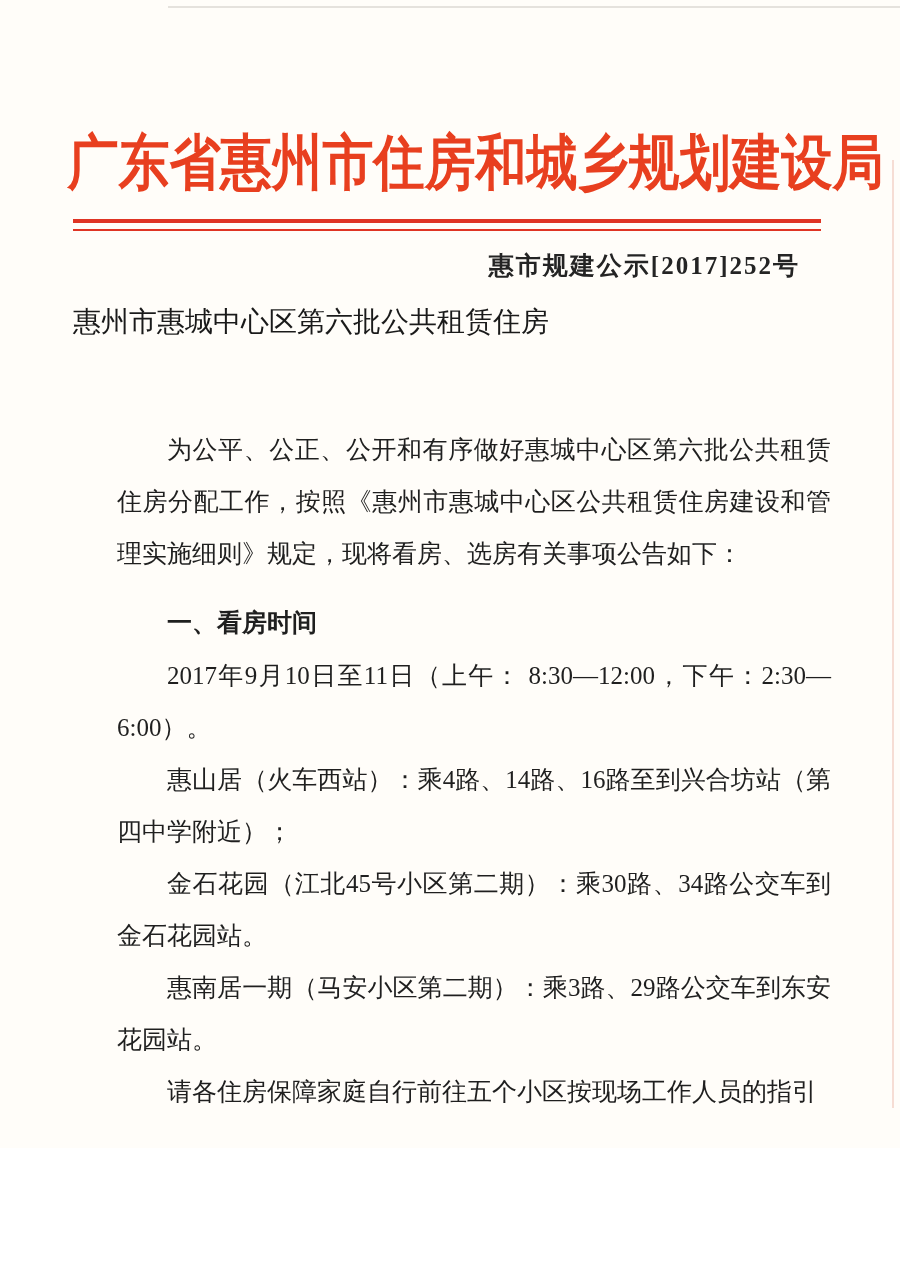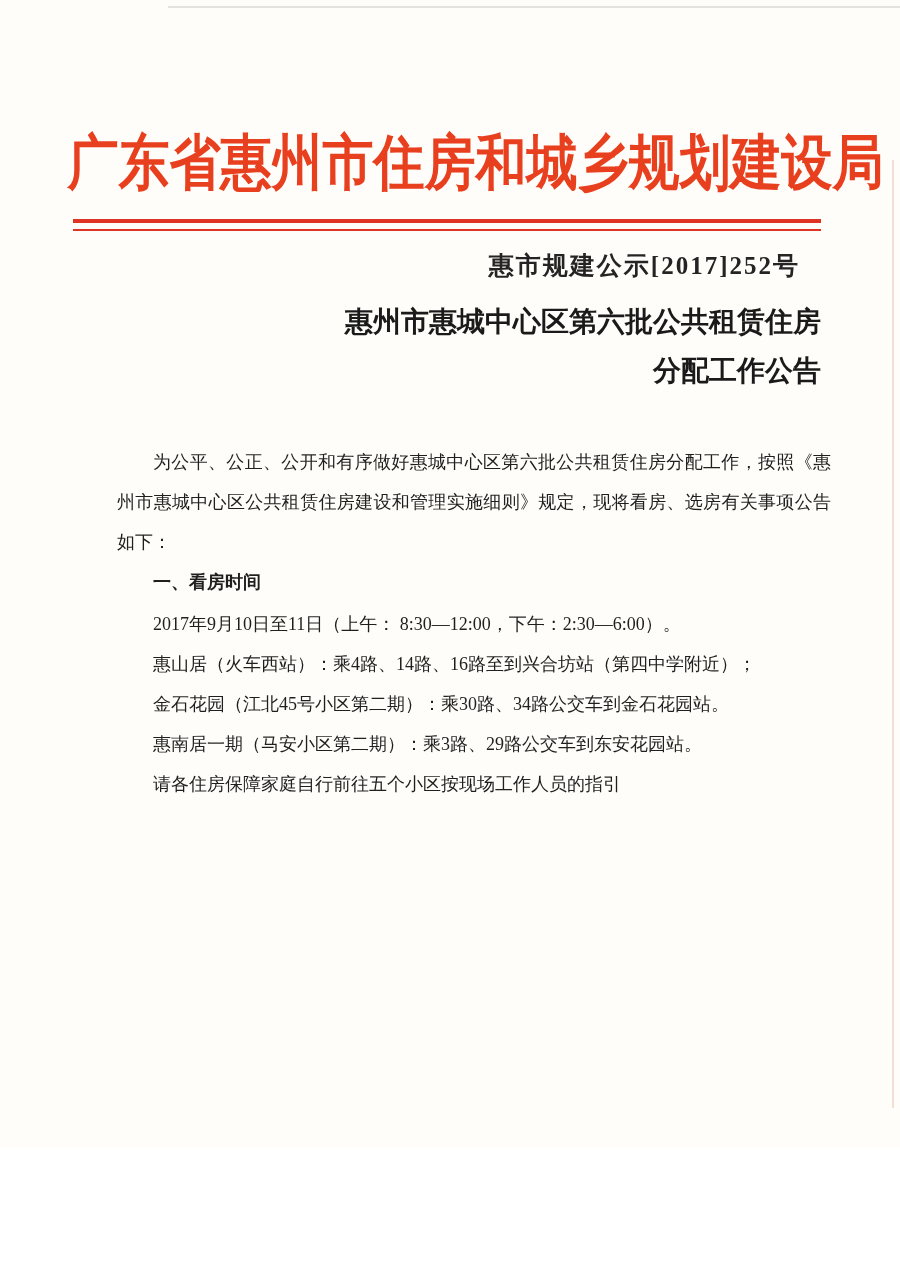--- a/index.html
+++ b/index.html
@@ -68,65 +68,64 @@
     font-size: 25px;
     letter-spacing: 2px;
     color: #242424;
     white-space: nowrap;
     font-weight: bold;
   }
   .doc-title {
     position: absolute;
     top: 297px; left: 73px;
     width: 748px;
-    text-align: right;
+    text-align: left;
     font-size: 28px;
     line-height: 49px;
-    font-weight: bold;
+    font-weight: normal;
     color: #1a1a1a;
     font-family: "Liberation Sans", "DejaVu Sans", sans-serif;
   }
   .body-text {
     position: absolute;
-    top: 442px; left: 117px;
+    top: 424px; left: 117px;
     width: 714px;
-    font-size: 18px;
-    line-height: 40px;
+    font-size: 25px;
+    line-height: 52px;
     text-align: justify;
     color: var(--body-text);
   }
   .body-text p {
     margin: 0;
     text-indent: 2em;
   }
   .body-text p.heading {
     font-weight: bold;
     font-family: "Liberation Sans", "DejaVu Sans", sans-serif;
-    margin-top: 0;
+    margin-top: 16px;
     margin-bottom: 2px;
   }
 </style>
 </head>
 <body>
 
 <div class="page">
 
   <div class="scan-top-edge"></div>
   <div class="scan-right-edge"></div>
 
   <div class="agency-name">广东省惠州市住房和城乡规划建设局</div>
 
   <div class="rule rule-top-thick"></div>
   <div class="rule rule-top-thin"></div>
 
   <div class="doc-number">惠市规建公示[2017]252号</div>
 
   <div class="doc-title">
     <div>惠州市惠城中心区第六批公共租赁住房</div>
-    <div>分配工作公告</div>
   </div>
 
   <div class="body-text">
       <p class="body">为公平、公正、公开和有序做好惠城中心区第六批公共租赁住房分配工作，按照《惠州市惠城中心区公共租赁住房建设和管理实施细则》规定，现将看房、选房有关事项公告如下：</p>
       <p class="heading">一、看房时间</p>
       <p class="body">2017年9月10日至11日（上午： 8:30—12:00，下午：2:30—6:00）。</p>
       <p class="body">惠山居（火车西站）：乘4路、14路、16路至到兴合坊站（第四中学附近）；</p>
       <p class="body">金石花园（江北45号小区第二期）：乘30路、34路公交车到金石花园站。</p>
       <p class="body">惠南居一期（马安小区第二期）：乘3路、29路公交车到东安花园站。</p>
       <p class="body">请各住房保障家庭自行前往五个小区按现场工作人员的指引</p>

